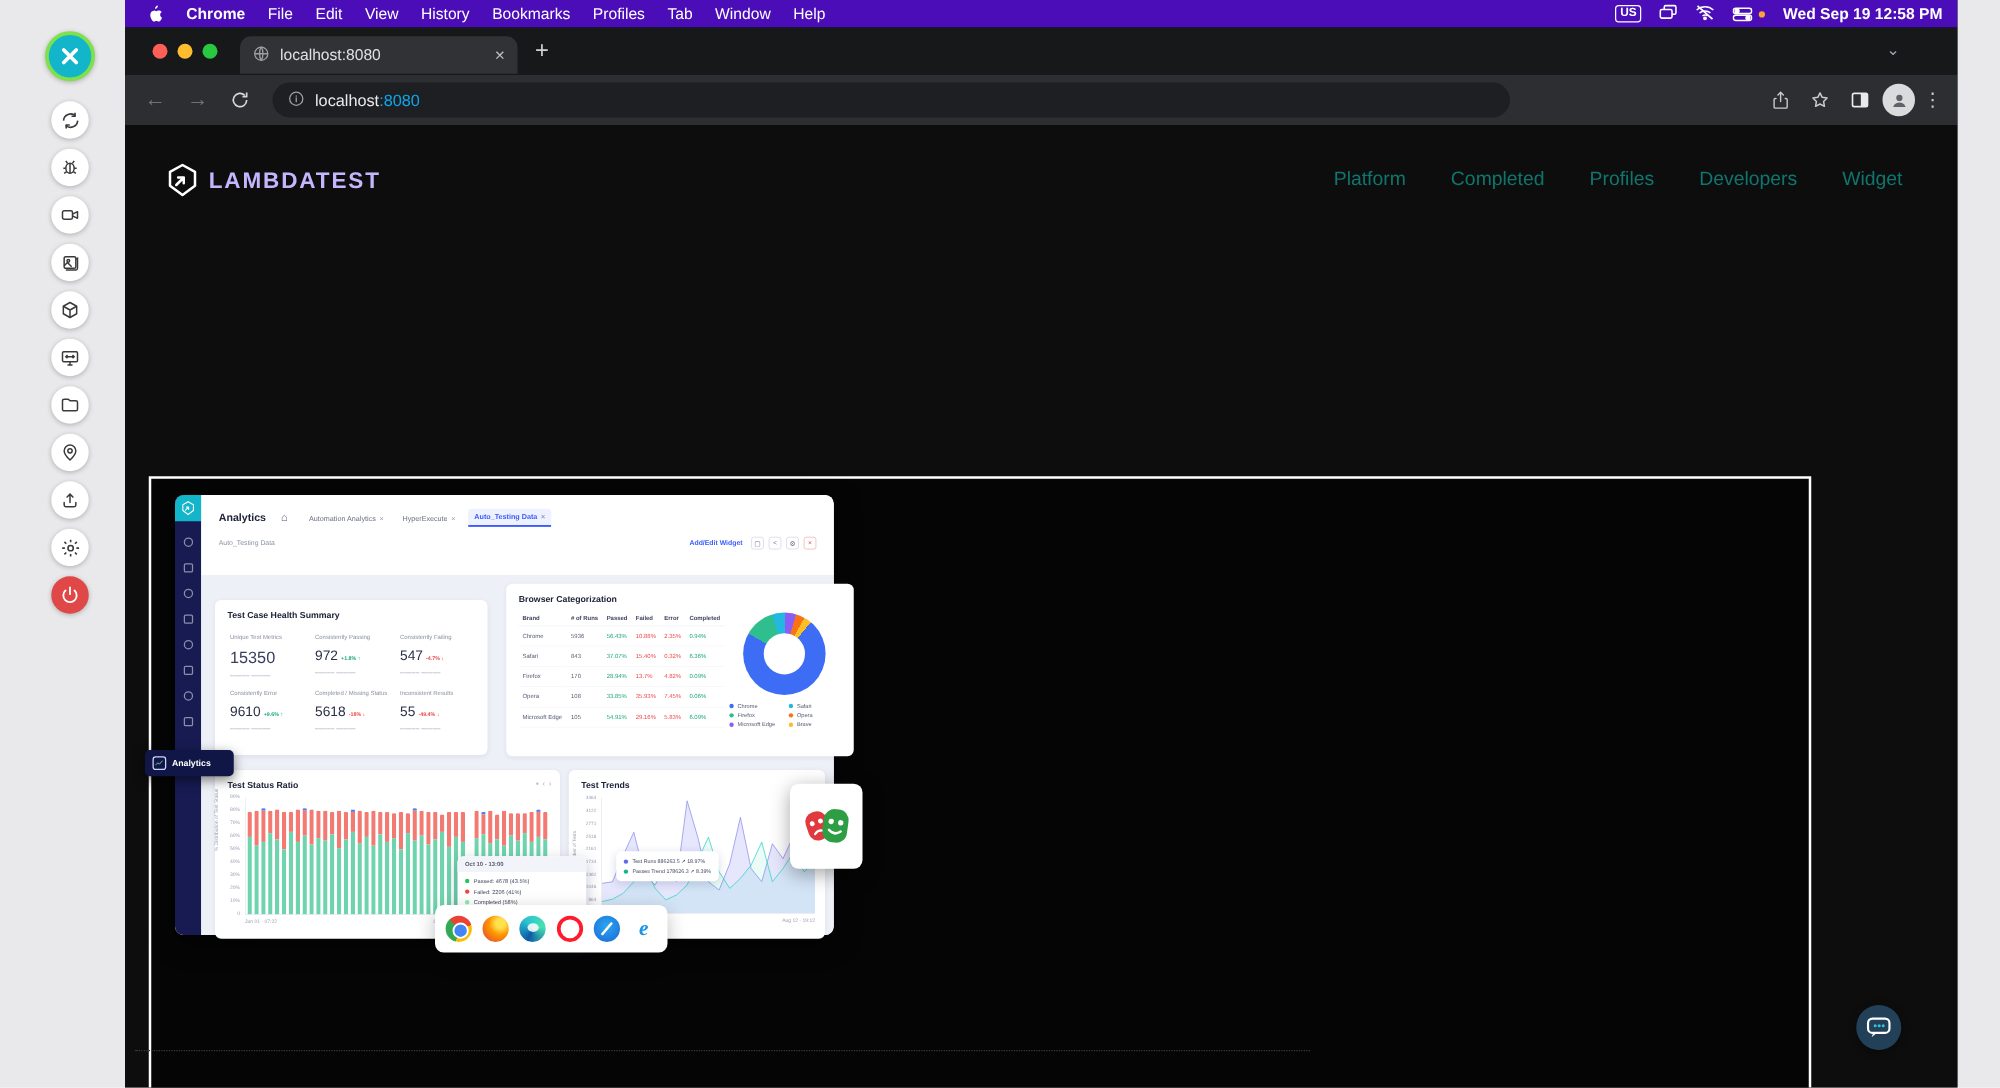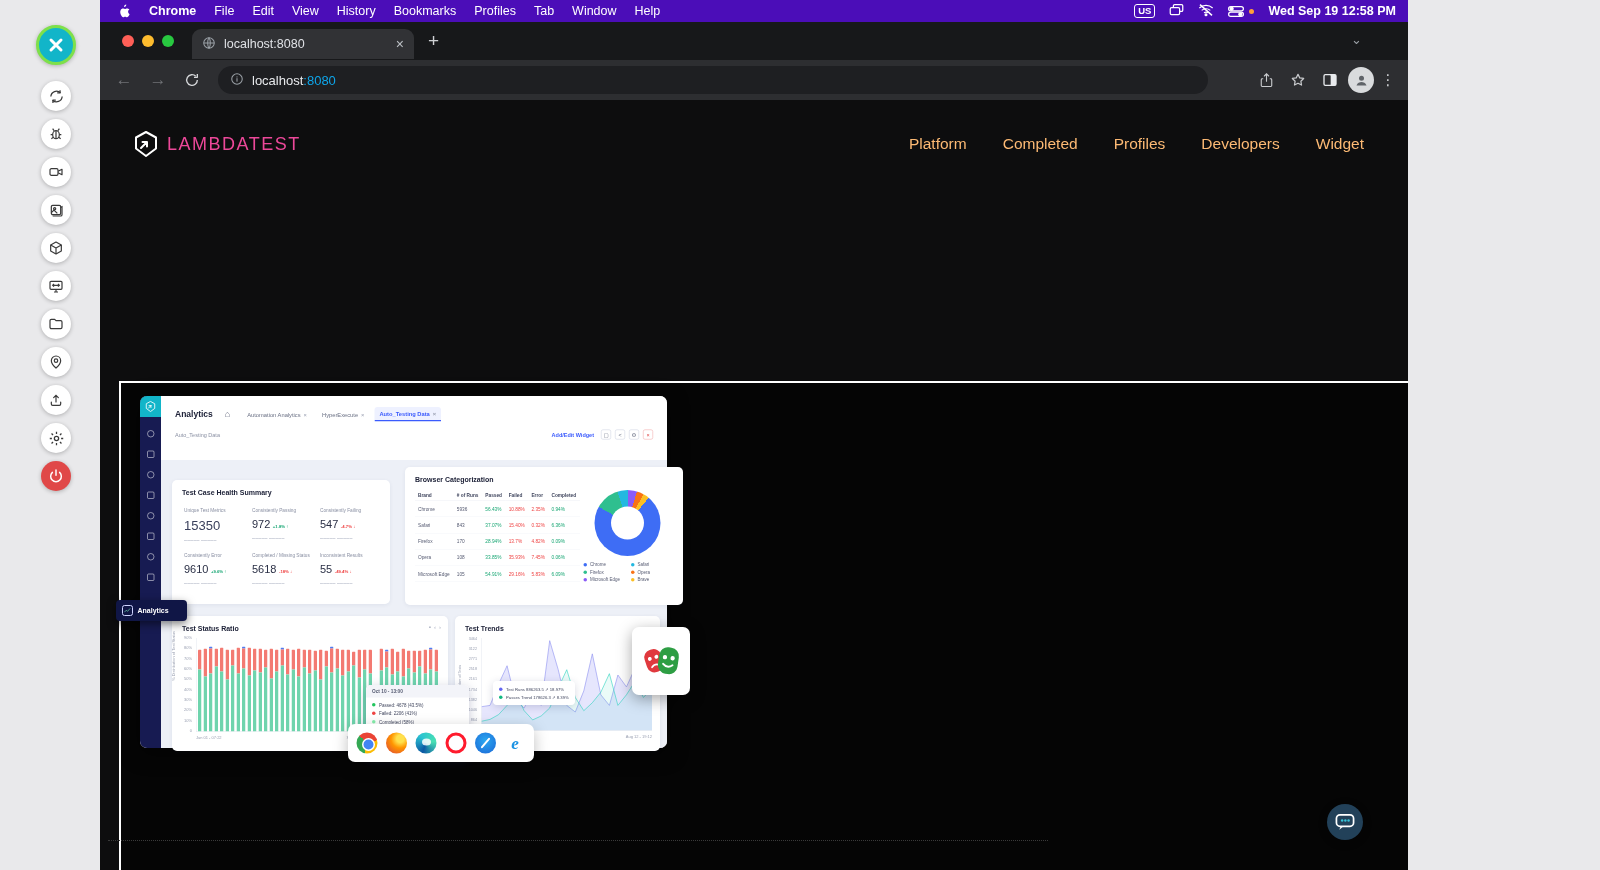--- a/index.html
+++ b/index.html
@@ -8,21 +8,21 @@
 
   
   .ltb{position:absolute;left:34px;top:25px;width:44px;display:flex;flex-direction:column;align-items:center;gap:8px;z-index:50;}
   .lbtn{width:30px;height:30px;border-radius:50%;background:#fff;box-shadow:0 1px 4px rgba(0,0,0,.25);
     display:flex;align-items:center;justify-content:center;color:#3a3a3a;flex:0 0 auto;cursor:pointer;}
   .lbtn svg{display:block;}
   .lbtn.big{width:40px;height:40px;background:#12b5c9;border:3px solid #7ee04a;color:#fff;margin-bottom:8px;}
   .lbtn.power{background:#e04848;color:#fff;}
 
   
-  .win{position:absolute;left:100px;top:0;width:1308px;height:870px;background:#0d0d0e;overflow:hidden;}
+  .win{position:absolute;left:100px;top:0;width:1466px;height:870px;background:#0d0d0e;overflow:hidden;}
   .menubar{height:22px;background:#4b0db8;display:flex;align-items:center;padding:0 12px;color:#fff;font-size:12.5px;}
   .menubar .apple{margin:0 10px 0 6px;display:flex;}
   .mitem{padding:0 9px;}
   .mitem.b{font-weight:700;}
   .mb-right{margin-left:auto;display:flex;align-items:center;gap:14px;}
   .kbadge{border:1.5px solid #fff;border-radius:3px;font-size:9.5px;font-weight:700;padding:0 3px;line-height:12px;}
   .orange-dot{width:5px;height:5px;border-radius:50%;background:#ff9f3a;margin-left:-9px;}
   .clock{font-weight:600;font-size:12.5px;}
 
   .tabstrip{height:38px;background:#17181a;display:flex;align-items:center;position:relative;}
@@ -42,22 +42,22 @@
   .omni .port{color:#0ea5e9;}
   .tbicons{display:flex;align-items:center;gap:4px;margin-left:auto;}
   .tbicons .navbtn{color:#c9cbce;}
   .avatar{width:26px;height:26px;border-radius:50%;background:#d9dbdd;display:flex;align-items:center;justify-content:center;}
   .kebab{color:#c9cbce;font-size:15px;letter-spacing:0;width:20px;text-align:center;}
 
   
   .page{position:relative;height:770px;background:#0d0d0e;color:#fff;}
   .site-head{display:flex;align-items:center;padding:30px 44px 0 33px;}
   .logo{display:flex;align-items:center;gap:8px;}
-  .logo-text{font-size:18px;font-weight:400;letter-spacing:1.5px;color:#ec4899;}
-  .nav{margin-left:auto;display:flex;gap:36px;font-size:15.5px;color:#fdba74;align-items:center;}
+  .logo-text{font-size:18px;font-weight:700;letter-spacing:1.5px;color:#c4b5fd;}
+  .nav{margin-left:auto;display:flex;gap:36px;font-size:15.5px;color:#0f766e;align-items:center;}
   .nav span{cursor:pointer;}
   h1.headline{margin:36px 0 0;text-align:center;font-size:40px;font-weight:800;color:#fff;letter-spacing:.5px;}
   .demo-box{position:absolute;left:19px;top:281px;width:1330px;height:525px;border:2px solid #fff;background:#050505;}
   .dotted-line{position:absolute;left:8px;top:740px;width:940px;border-top:1px dotted #3a3a3a;}
 
   
   .dash{position:absolute;left:19px;top:13px;width:527px;height:352px;}
   .dash-inner{width:1054px;height:704px;transform:scale(.5);transform-origin:0 0;position:relative;
     background:#fff;border-radius:14px;box-shadow:0 10px 40px rgba(0,0,0,.6);font-family:"Liberation Sans",sans-serif;}
   .d-side{position:absolute;left:0;top:0;bottom:0;width:42px;background:#171b52;border-radius:14px 0 0 14px;}

